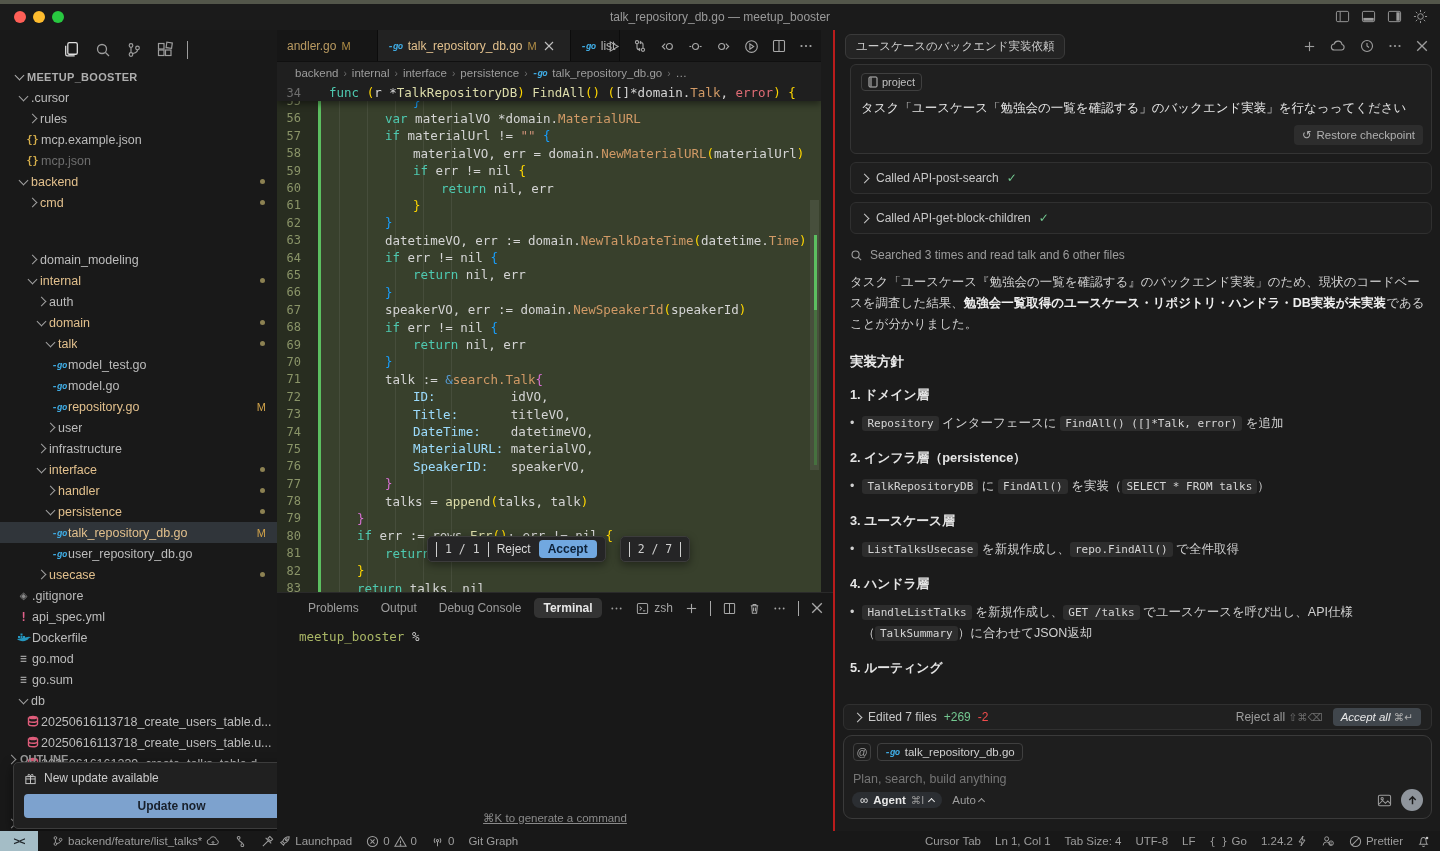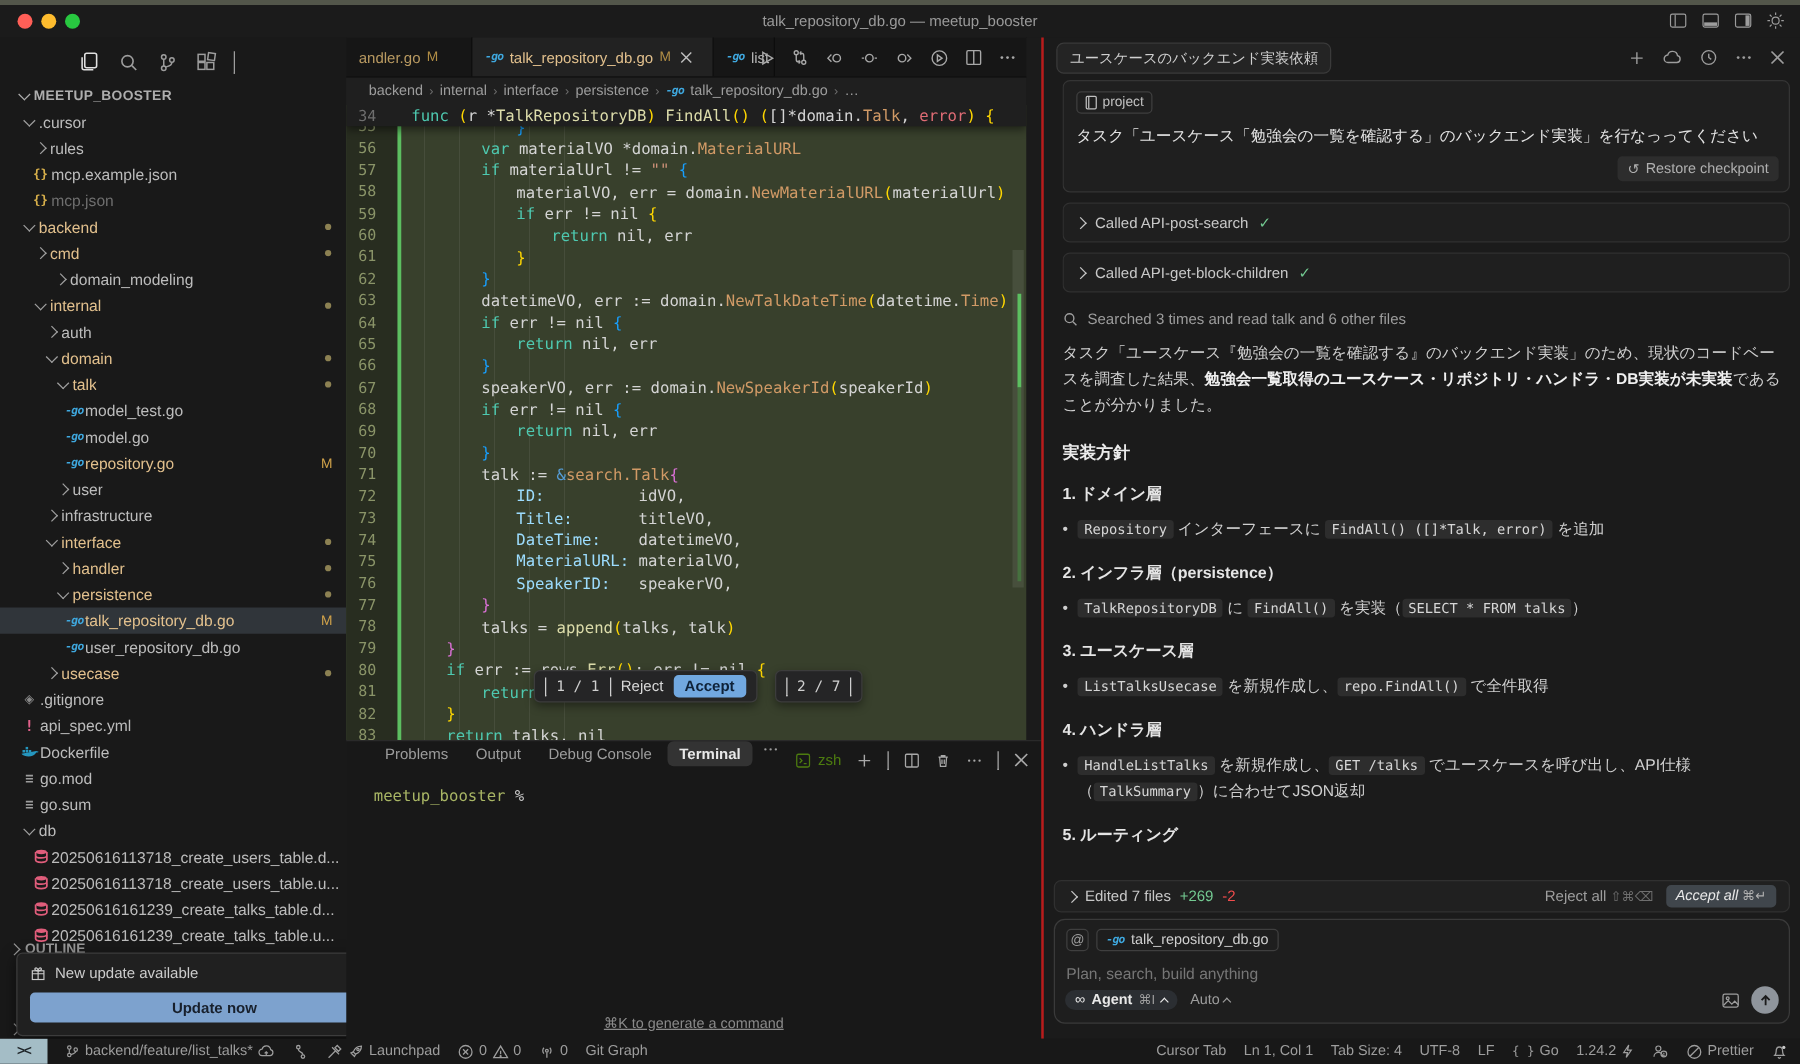--- a/index.html
+++ b/index.html
@@ -82,25 +82,25 @@
   .ruler-add2 { position:absolute; right:4px; top:226px; width:3px; height:155px; background:#46713f; z-index:4; }
 
   .cwidget { position:absolute; left:150px; top:452px; display:flex; gap:14px; z-index:6; font-size:12px; }
   .wgroup { display:flex; align-items:center; gap:8px; background:#252526; border:1px solid #3c3c3c;
     border-radius:5px; padding:3px 8px; color:#cfcfcf; box-shadow:0 3px 8px rgba(0,0,0,.4); }
   .waccept { background:#71a8e0; color:#0e2239; font-weight:bold; border-radius:4px; padding:2px 9px; }
   .wreject { color:#d9d9d9; }
 
   
   .terminal { position:absolute; left:0; top:562px; width:556px; height:239px; background:#181818; border-top:1px solid #2a2a2a; }
-  .term-tabs { position:relative; height:30px; display:flex; align-items:flex-start; gap:4px; padding-left:22px; font-size:12px; color:#9d9d9d; }
+  .term-tabs { position:relative; height:30px; display:flex; align-items:center; gap:4px; padding-left:22px; font-size:12px; color:#9d9d9d; }
   .ttab { padding:3px 9px; border-radius:5px; }
   .ttab.active { background:#333333; color:#e8e8e8; font-weight:bold; }
   .term-icons { position:absolute; right:10px; top:0; height:30px; display:flex; align-items:center; gap:12px; color:#a8a8a8; }
-  .zsh-chip { display:flex; align-items:center; gap:5px; font-size:12px; color:#4d7c0f; }
+  .zsh-chip { display:flex; align-items:center; gap:5px; font-size:12px; color:#a3a3a3; }
   .prompt { padding:6px 0 0 22px; font-size:12.5px; font-family:"DejaVu Sans Mono",monospace; color:#a9b665; }
   .prompt .pct { color:#c8c8c8; }
   .term-hint { position:absolute; left:0; right:0; bottom:6px; text-align:center; font-size:11.5px; color:#8a8a8a;text-decoration:underline; }
 
   
   .chat { position:absolute; left:833px; top:30px; width:607px; height:801px; background:#1b1b1b; border-left:2px solid #b91c1c; }
   .chat-head { position:relative; height:32px; display:flex; align-items:center; padding-left:10px; }
   .chat-tab { border:1px solid #3a3a3a; background:#242424; border-radius:6px; padding:4px 10px;
     font-size:11.5px; color:#d0d0d0; white-space:nowrap; }
   .chat-head-icons { position:absolute; right:12px; display:flex; gap:14px; color:#9d9d9d; align-items:center; }
@@ -263,21 +263,21 @@
         <span class="tlabel mod">backend</span>
         <span class="tdot"></span>
       </div>
       <div class="trow" style="padding-left: 24px;">
         <span class="tchev">
           <span class="chev-css cr"></span>
         </span>
         <span class="tlabel mod">cmd</span>
         <span class="tdot"></span>
       </div>
-      <div class="trow" style="padding-left: 40px;">
+      <div class="trow" style="padding-left: 24px; margin-top: 36px;">
         <span class="tchev">
           <span class="chev-css cr"></span>
         </span>
         <span class="tlabel">domain_modeling</span>
       </div>
       <div class="trow" style="padding-left: 24px;">
         <span class="tchev">
           <span class="chev-css cd"></span>
         </span>
         <span class="tlabel mod">internal</span>

